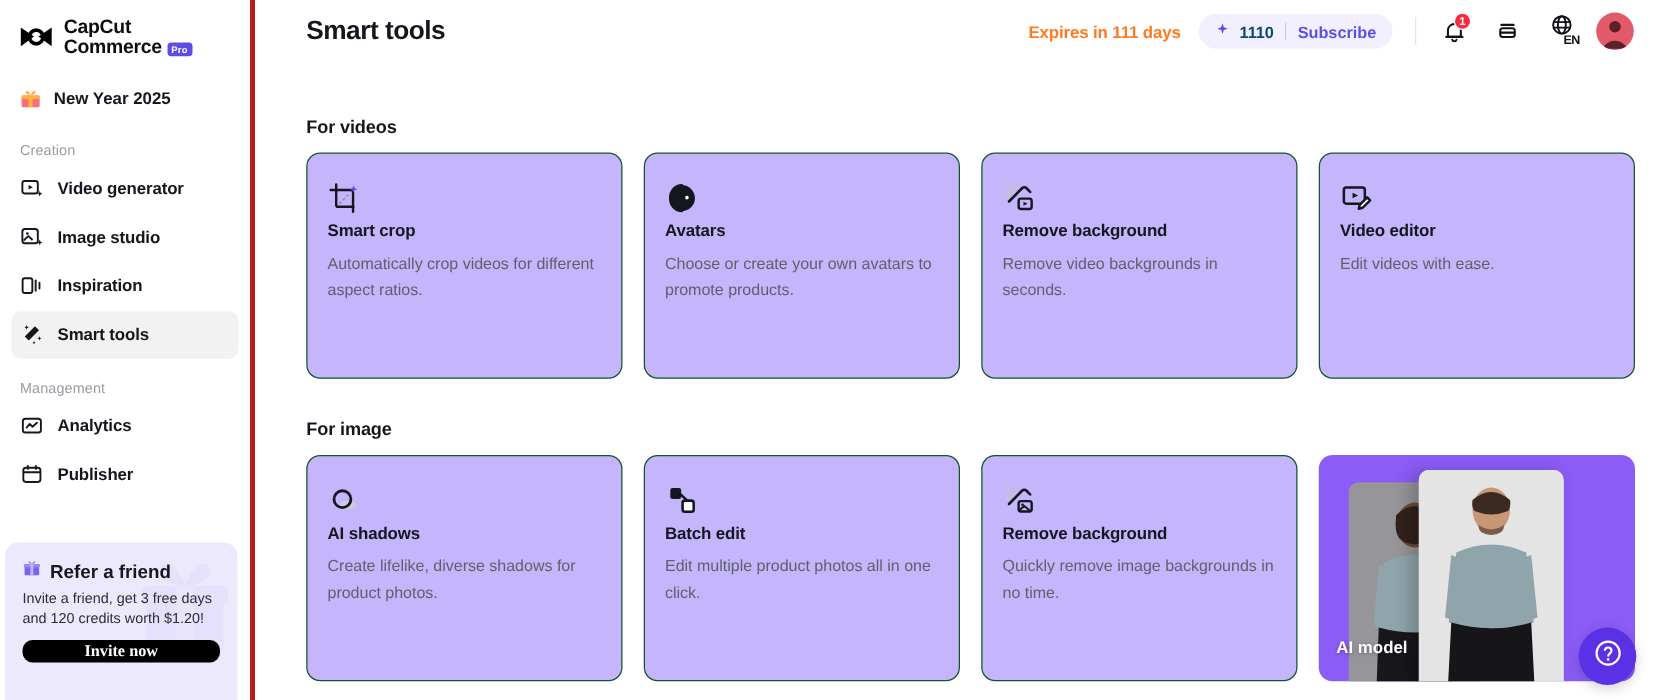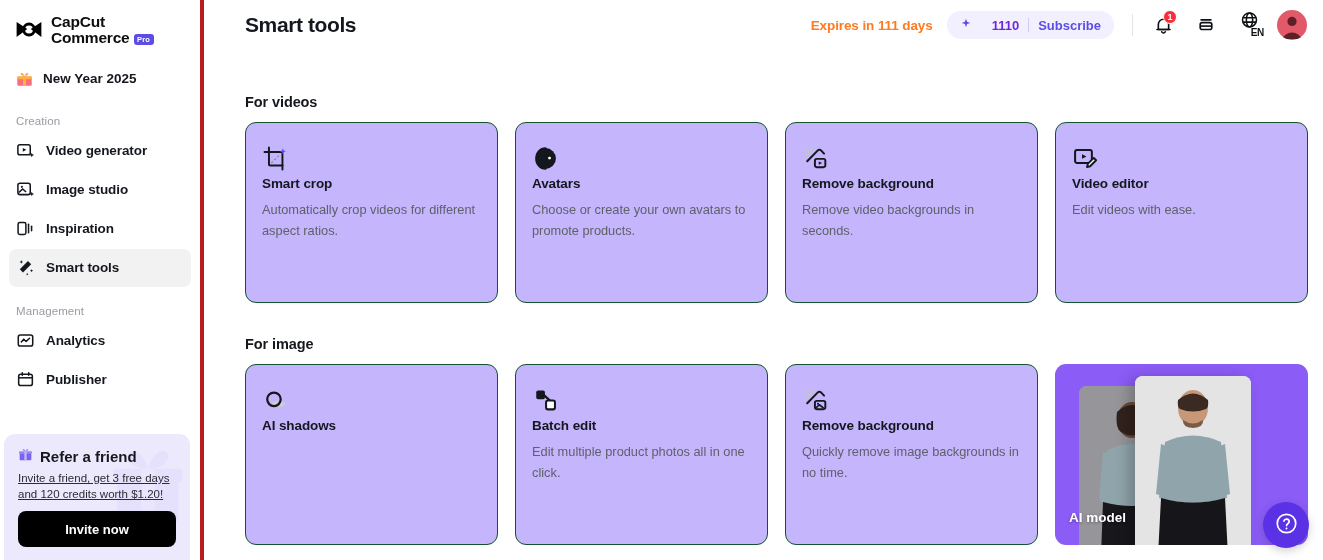--- a/index.html
+++ b/index.html
@@ -48,38 +48,38 @@
   .nav-label { font-size: 13.5px; font-weight: 700; color: #14171d; letter-spacing: -.1px; }
 
   .refer-card {
     position: absolute; left: 4px; bottom: 0; width: 186px; height: 126px;
     background: #ece9fd; border-radius: 11px 11px 0 0;
     padding: 13px 14px 0 14px; overflow: hidden;
   }
   .refer-ghost { position: absolute; right: -6px; top: 6px; opacity: .45; }
   .refer-head { display: flex; align-items: center; gap: 7px; position: relative; }
   .refer-title { font-size: 15px; font-weight: 700; color: #16181e; }
-  .refer-body { font-size: 11.5px; line-height: 15.5px; color: #2b2d33; margin-top: 5px; position: relative; text-decoration: underline; }
+  .refer-body { font-size: 11.5px; line-height: 15.5px; color: #2b2d33; margin-top: 5px; position: relative; }
   .invite-btn {
-    position: relative; margin-top: 9px; width: 158px; height: 36px;
+    position: relative; margin-top: 9px; width: 158px; height: 18px;
     background: #000000; color: #ffffff; border: none; border-radius: 8px;
-    font-family: Liberation Sans, sans-serif; font-size: 13px; font-weight: 700; cursor: pointer;
+    font-family: Liberation Serif, serif; font-size: 13px; font-weight: 700; cursor: pointer;
   }
 
   
   .main { flex: 1 1 auto; height: 560px; position: relative; background: #fff; overflow: hidden; }
   .topbar { height: 50px; display: flex; align-items: center; padding: 0 16px 0 41px; }
   .page-title { font-size: 21px; font-weight: 700; letter-spacing: -.4px; color: #14171d; }
   .top-right { margin-left: auto; display: flex; align-items: center; gap: 0; }
   .expires { font-size: 13.5px; font-weight: 700; color: #ff7a20; margin-right: 14px; letter-spacing: -.1px; }
   .credit-pill {
     display: flex; align-items: center; height: 28px; background: #f2f0fe;
     border-radius: 14px; padding: 0 13px; gap: 9px; cursor: pointer;
   }
-  .credit-val { font-size: 13px; font-weight: 700; color: #6d28d9; display: flex; align-items: center; gap: 20px; }
+  .credit-val { font-size: 13px; font-weight: 700; color: #0c4a6e; display: flex; align-items: center; gap: 8px; }
   .pill-sep { width: 1px; height: 14px; background: #cfc9f5; }
   .subscribe { font-size: 13px; font-weight: 700; color: #5b4ee6; cursor: pointer; }
   .vsep { width: 1px; height: 22px; background: #e4e4e7; margin: 0 15px 0 18px; }
   .icon-btn { width: 30px; height: 30px; display: flex; align-items: center; justify-content: center; cursor: pointer; position: relative; margin-right: 13px; }
   .badge {
     position: absolute; top: 0px; right: 1px; min-width: 14px; height: 14px;
     background: #fa2c3b; color: #fff; border-radius: 7px; font-size: 9px;
     font-weight: 700; display: flex; align-items: center; justify-content: center;
     border: 1.5px solid #fff; padding: 0 2px;
   }
@@ -383,20 +383,21 @@
       <div class="card-grid">
 
         <div class="tool-card">
           <span class="card-icon">
             <svg viewBox="0 0 28 28" width="27" height="27">
               <ellipse cx="17" cy="17.6" rx="7" ry="3.4" fill="#cfcfd4" opacity=".85"></ellipse>
               <circle cx="12.4" cy="12.8" r="7" fill="none" stroke="#14171d" stroke-width="2.3"></circle>
             </svg>
           </span>
           <div class="card-title">AI shadows</div>
+          <div class="card-desc">Create lifelike, diverse shadows for product photos.</div>
         </div>
 
         <div class="tool-card">
           <span class="card-icon">
             <svg viewBox="0 0 28 28" width="27" height="27">
               <rect x="4.4" y="3.6" width="9" height="9" rx="1.8" fill="#14171d"></rect>
               <path d="M12.4 8.4 L19 14.4" stroke="#14171d" stroke-width="2.2" stroke-linecap="round"></path>
               <rect x="14.6" y="14" width="9.2" height="9.2" rx="1.9" fill="#fff" stroke="#14171d" stroke-width="2.1"></rect>
             </svg>
           </span>

